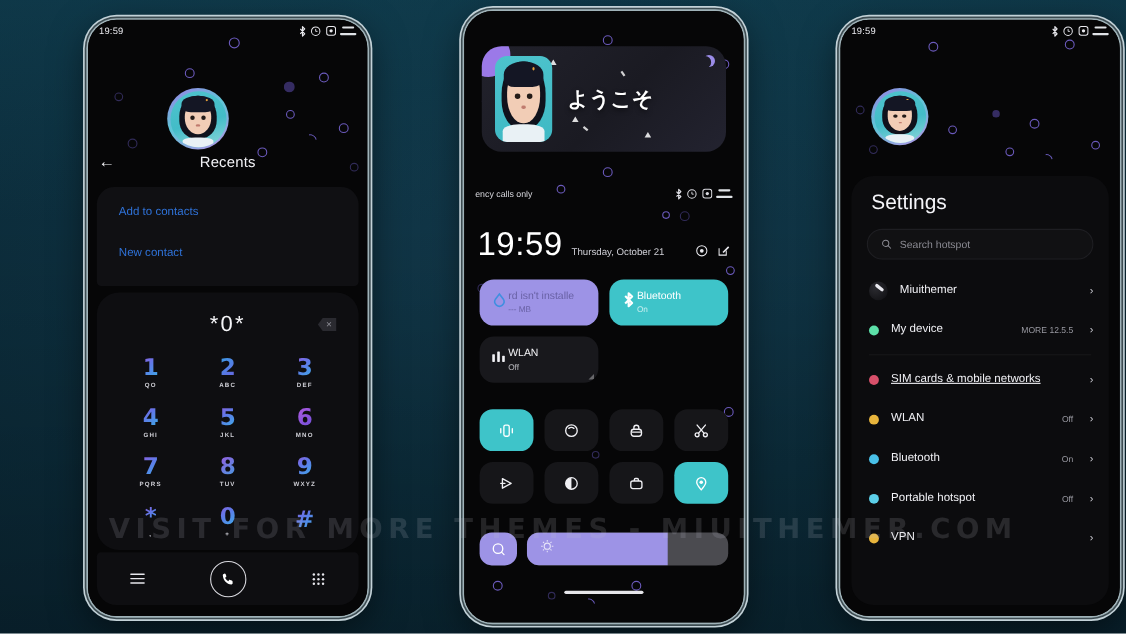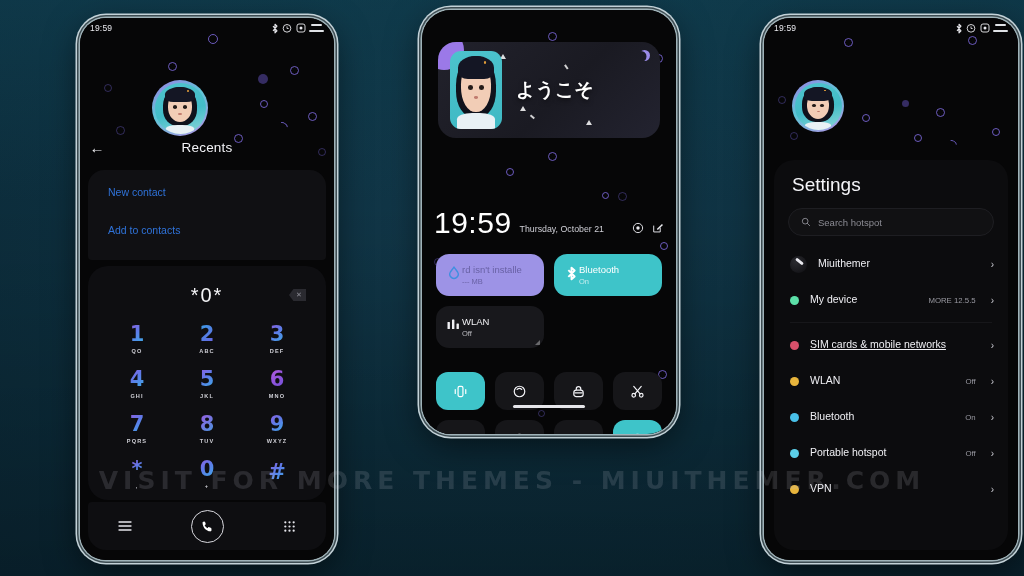--- a/index.html
+++ b/index.html
@@ -36,21 +36,21 @@
       0 10px 34px rgba(0,0,0,.55);
     margin-left: 36px;
   }
   .phone .screen {
     position: absolute; inset: 0;
     background: #060607;
     overflow: hidden;
     border-radius: 23px;
   }
   #phone1 { left: 44px;  top: 18px;  width: 254px; height: 542px; }
-  #phone2 { left: 386px; top: 10px;  width: 254px; height: 424px; border-radius: 29px; }
+  #phone2 { left: 386px; top: 10px;  width: 254px; height: 556px; }
   #phone3 { left: 728px; top: 18px;  width: 254px; height: 542px; }
 
   
   .bubbles { position: absolute; inset: 0; pointer-events: none; }
   .bub {
     position: absolute;
     border-radius: 50%;
     border: 1.4px solid rgba(124,104,220,.85);
   }
   .bub.soft { border-color: rgba(92,80,170,.5); }
@@ -417,22 +417,22 @@
           <div class="face-body"></div>
         </div>
       </div>
 
       <div class="p1-header">
         <div class="p1-back">←</div>
         <div class="p1-title">Recents</div>
       </div>
 
       <div class="p1-card">
+        <div class="p1-link">Add to contacts</div>
         <div class="p1-link">New contact</div>
-        <div class="p1-link">Add to contacts</div>
       </div>
 
       <div class="dialpad">
         <div class="dp-entry">
           <div class="dp-number">*0*</div>
           <div class="dp-del">
               <span>✕</span>
             </div>
         </div>
         <div class="dp-grid" id="dp-grid">
@@ -550,20 +550,40 @@
           <div class="face-fringe" style="left:16%;top:6%;width:68%;height:30%;"></div>
           <div class="face-dot" style="top:13%;left:66%;"></div>
           <div class="face-eye l" style="left:34%;top:44%;width:10%;height:6%;"></div>
           <div class="face-eye r" style="left:56%;top:44%;width:10%;height:6%;"></div>
           <div class="face-mouth" style="left:46%;top:58%;"></div>
           <div class="face-body" style="left:14%;bottom:0;width:72%;height:20%;"></div>
         </div>
         <div class="p2-welcome">ようこそ</div>
       </div>
 
+      <div class="p2-status">
+        <span>ency calls only</span>
+        <span class="sb-right">
+          <svg class="sb-ico" width="8" height="11" viewBox="0 0 8 11">
+              <path d="M2 3.2 6 7.8 4 9.8V1.2l2 2L2 7.8" fill="none" stroke="#dcdce2" stroke-width="1.1" stroke-linejoin="round"></path>
+            </svg>
+          <svg class="sb-ico" width="10" height="10" viewBox="0 0 12 12">
+              <circle cx="6" cy="6.4" r="4.6" fill="none" stroke="#dcdce2" stroke-width="1.1"></circle>
+              <path d="M6 4v2.6h2" stroke="#dcdce2" stroke-width="1" fill="none"></path>
+            </svg>
+          <svg class="sb-ico" width="10" height="10" viewBox="0 0 12 12">
+              <rect x="1.2" y="1.2" width="9.6" height="9.6" rx="2.4" fill="none" stroke="#dcdce2" stroke-width="1.1"></rect>
+              <circle cx="6" cy="6" r="1.8" fill="#dcdce2"></circle>
+            </svg>
+          <span class="batt">
+              <i></i>
+              <i></i>
+            </span>
+        </span>
+      </div>
 
       <div class="p2-clockrow">
         <div class="p2-time">19:59</div>
         <div class="p2-date">Thursday, October 21</div>
         <div class="p2-clock-ico">
           <svg width="12" height="12" viewBox="0 0 14 14">
               <circle cx="7" cy="7" r="5.4" fill="none" stroke="#eaeaef" stroke-width="1.1"></circle>
               <circle cx="7" cy="7" r="2" fill="#eaeaef"></circle>
             </svg>
           <svg width="12" height="12" viewBox="0 0 14 14">

